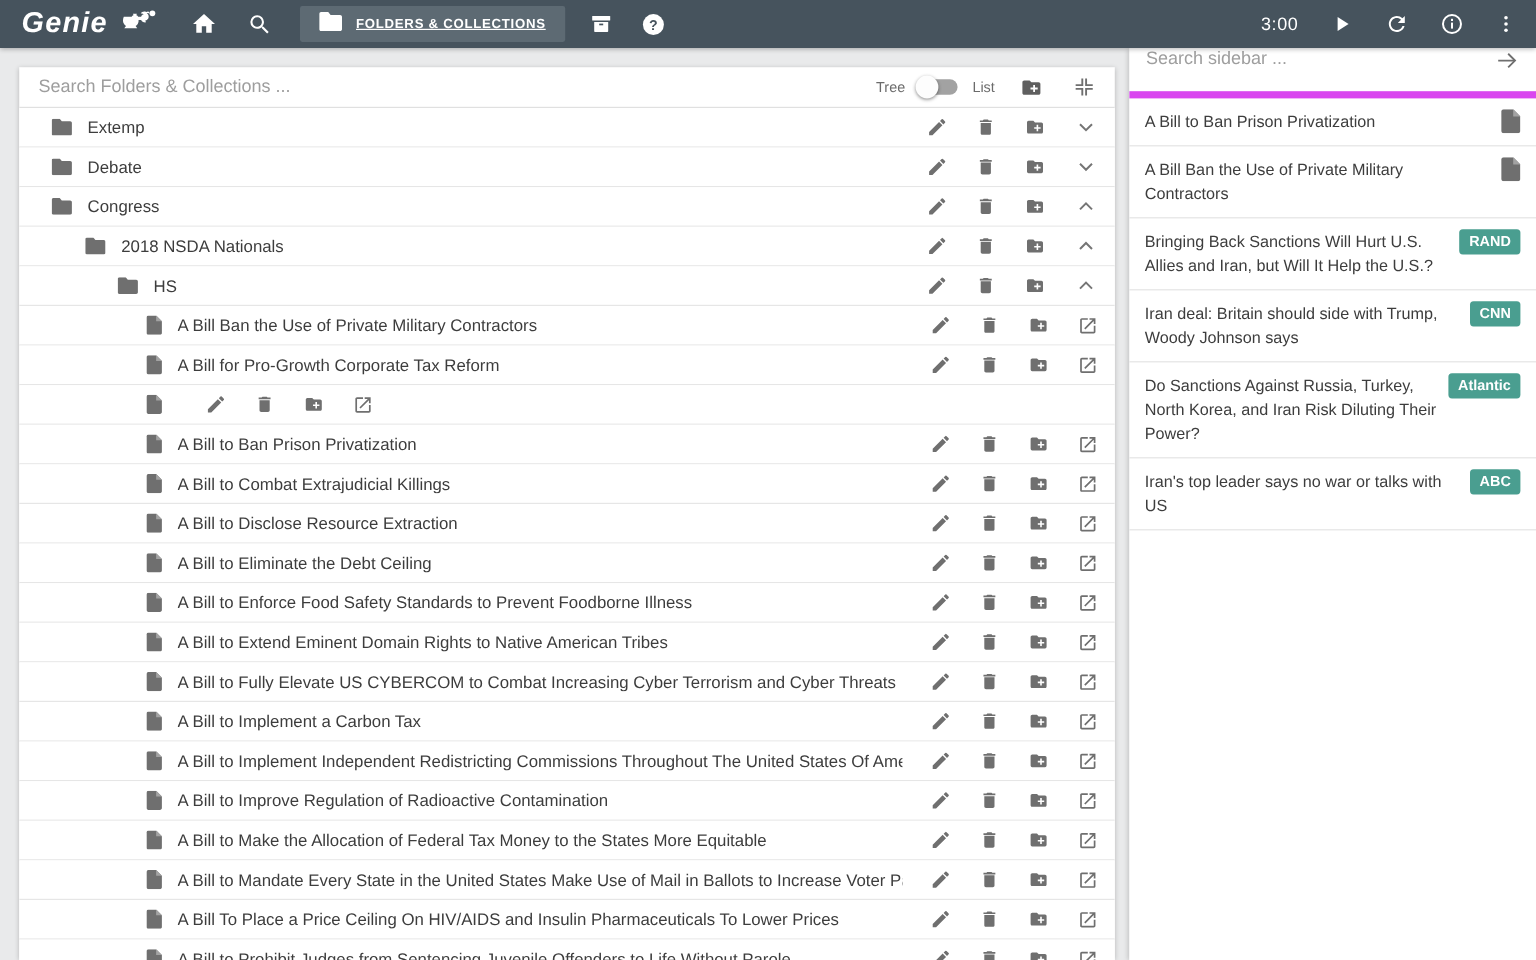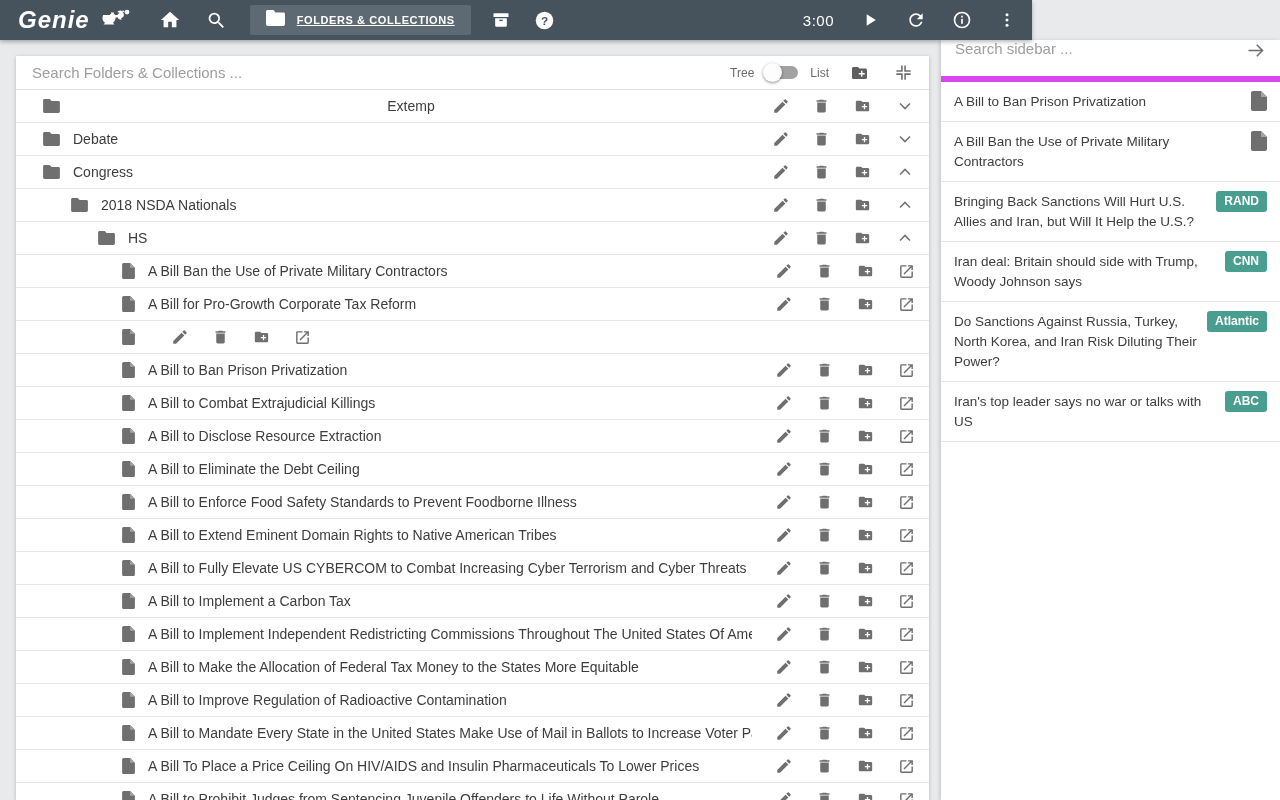--- a/index.html
+++ b/index.html
@@ -1,20 +1,20 @@
 <!DOCTYPE html>
 <html><head>
 <meta charset="utf-8">
 <style>
   * { margin:0; padding:0; box-sizing:border-box; }
   html,body { width:1280px; height:800px; overflow:hidden;
     font-family:"Liberation Sans","DejaVu Sans",sans-serif; background:#e9eaeb; }
 
   
-  .topbar { position:absolute; left:0; top:0; width:1032px; height:40px;
+  .topbar { position:absolute; left:0; top:0; width:1280px; height:40px;
     background:#46535d; display:flex; align-items:center; color:#fff;
     box-shadow:0 2px 4px rgba(0,0,0,.28); z-index:10; }
   .brand { display:flex; align-items:center; margin-left:18px; }
   .brand-text { font-size:24px; font-weight:bold; font-style:italic;
     letter-spacing:1px; color:#fff; }
   .brand-lamp { margin-left:9px; }
   .tb-icon { display:flex; align-items:center; justify-content:center; cursor:pointer; }
   .tb-home { margin-left:28px; }
   .tb-search { margin-left:25px; }
   .tb-btn { margin-left:23px; height:30px; background:#5d6a73; border-radius:2px;
@@ -160,21 +160,21 @@
         <svg width="19" height="19" viewBox="0 0 24 24" fill="none" stroke="#6f6f6f" stroke-width="2">
             <path d="M10 3v7H3"></path>
             <path d="M14 3v7h7"></path>
             <path d="M10 21v-7H3"></path>
             <path d="M14 21v-7h7"></path>
           </svg>
       </span>
     </div>
   </div>
   <div class="rows" id="rows">
-  <div class="row" style="padding-left: 27px; text-align: center;">
+  <div class="row" style="padding-left: 27px;">
     <span class="row-icon">
       <svg width="17" height="14" viewBox="0 0 24 20" fill="#6f6f6f">
             <path d="M9.5 0H2C.9 0 0 .9 0 2v16c0 1.1.9 2 2 2h20c1.1 0 2-.9 2-2V5c0-1.1-.9-2-2-2H12L9.5 0z"></path>
           </svg>
     </span>
     <span class="label">Extemp</span>
     <span class="actions">
       <span>
         <svg width="18" height="18" viewBox="0 0 24 24" fill="#6f6f6f">
               <path d="M3 17.25V21h3.75L17.81 9.94l-3.75-3.75L3 17.25zM20.71 7.04c.39-.39.39-1.02 0-1.41l-2.34-2.34a.996.996 0 0 0-1.41 0l-1.83 1.83 3.75 3.75 1.83-1.83z"></path>
@@ -705,53 +705,53 @@
     </span>
   </div>
 
   <div class="row" style="padding-left: 106px;">
     <span class="row-icon">
       <svg width="13" height="16" viewBox="0 0 16 20" fill="#6f6f6f">
             <path d="M10 0H2C.9 0 0 .9 0 2v16c0 1.1.9 2 2 2h12c1.1 0 2-.9 2-2V6l-6-6z"></path>
             <path d="M10 0l6 6h-6z" fill="#a3a3a3"></path>
           </svg>
     </span>
+    <span class="label">A Bill to Improve Regulation of Radioactive Contamination</span>
+    <span class="actions">
+      <span>
+        <svg width="18" height="18" viewBox="0 0 24 24" fill="#6f6f6f">
+              <path d="M3 17.25V21h3.75L17.81 9.94l-3.75-3.75L3 17.25zM20.71 7.04c.39-.39.39-1.02 0-1.41l-2.34-2.34a.996.996 0 0 0-1.41 0l-1.83 1.83 3.75 3.75 1.83-1.83z"></path>
+            </svg>
+      </span>
+      <span>
+        <svg width="17" height="18" viewBox="0 0 24 24" fill="#6f6f6f">
+              <path d="M6 19c0 1.1.9 2 2 2h8c1.1 0 2-.9 2-2V7H6v12zM19 4h-3.5l-1-1h-5l-1 1H5v2h14V4z"></path>
+            </svg>
+      </span>
+      <span>
+        <svg width="19" height="16" viewBox="0 0 24 24" fill="#6f6f6f">
+              <path d="M20 6h-8l-2-2H4c-1.1 0-2 .9-2 2v12c0 1.1.9 2 2 2h16c1.1 0 2-.9 2-2V8c0-1.1-.9-2-2-2zm-1 8h-3v3h-2v-3h-3v-2h3V9h2v3h3v2z"></path>
+            </svg>
+      </span>
+      <span>
+        <svg width="17" height="17" viewBox="0 0 24 24" fill="#6f6f6f">
+              <path d="M19 19H5V5h7V3H5c-1.11 0-2 .9-2 2v14c0 1.1.89 2 2 2h14c1.1 0 2-.9 2-2v-7h-2v7zM14 3v2h3.59l-9.83 9.83 1.41 1.41L19 6.41V10h2V3h-7z"></path>
+            </svg>
+      </span>
+    </span>
+  </div>
+
+  <div class="row" style="padding-left: 106px;">
+    <span class="row-icon">
+      <svg width="13" height="16" viewBox="0 0 16 20" fill="#6f6f6f">
+            <path d="M10 0H2C.9 0 0 .9 0 2v16c0 1.1.9 2 2 2h12c1.1 0 2-.9 2-2V6l-6-6z"></path>
+            <path d="M10 0l6 6h-6z" fill="#a3a3a3"></path>
+          </svg>
+    </span>
     <span class="label">A Bill to Make the Allocation of Federal Tax Money to the States More Equitable</span>
-    <span class="actions">
-      <span>
-        <svg width="18" height="18" viewBox="0 0 24 24" fill="#6f6f6f">
-              <path d="M3 17.25V21h3.75L17.81 9.94l-3.75-3.75L3 17.25zM20.71 7.04c.39-.39.39-1.02 0-1.41l-2.34-2.34a.996.996 0 0 0-1.41 0l-1.83 1.83 3.75 3.75 1.83-1.83z"></path>
-            </svg>
-      </span>
-      <span>
-        <svg width="17" height="18" viewBox="0 0 24 24" fill="#6f6f6f">
-              <path d="M6 19c0 1.1.9 2 2 2h8c1.1 0 2-.9 2-2V7H6v12zM19 4h-3.5l-1-1h-5l-1 1H5v2h14V4z"></path>
-            </svg>
-      </span>
-      <span>
-        <svg width="19" height="16" viewBox="0 0 24 24" fill="#6f6f6f">
-              <path d="M20 6h-8l-2-2H4c-1.1 0-2 .9-2 2v12c0 1.1.9 2 2 2h16c1.1 0 2-.9 2-2V8c0-1.1-.9-2-2-2zm-1 8h-3v3h-2v-3h-3v-2h3V9h2v3h3v2z"></path>
-            </svg>
-      </span>
-      <span>
-        <svg width="17" height="17" viewBox="0 0 24 24" fill="#6f6f6f">
-              <path d="M19 19H5V5h7V3H5c-1.11 0-2 .9-2 2v14c0 1.1.89 2 2 2h14c1.1 0 2-.9 2-2v-7h-2v7zM14 3v2h3.59l-9.83 9.83 1.41 1.41L19 6.41V10h2V3h-7z"></path>
-            </svg>
-      </span>
-    </span>
-  </div>
-
-  <div class="row" style="padding-left: 106px;">
-    <span class="row-icon">
-      <svg width="13" height="16" viewBox="0 0 16 20" fill="#6f6f6f">
-            <path d="M10 0H2C.9 0 0 .9 0 2v16c0 1.1.9 2 2 2h12c1.1 0 2-.9 2-2V6l-6-6z"></path>
-            <path d="M10 0l6 6h-6z" fill="#a3a3a3"></path>
-          </svg>
-    </span>
-    <span class="label">A Bill to Improve Regulation of Radioactive Contamination</span>
     <span class="actions">
       <span>
         <svg width="18" height="18" viewBox="0 0 24 24" fill="#6f6f6f">
               <path d="M3 17.25V21h3.75L17.81 9.94l-3.75-3.75L3 17.25zM20.71 7.04c.39-.39.39-1.02 0-1.41l-2.34-2.34a.996.996 0 0 0-1.41 0l-1.83 1.83 3.75 3.75 1.83-1.83z"></path>
             </svg>
       </span>
       <span>
         <svg width="17" height="18" viewBox="0 0 24 24" fill="#6f6f6f">
               <path d="M6 19c0 1.1.9 2 2 2h8c1.1 0 2-.9 2-2V7H6v12zM19 4h-3.5l-1-1h-5l-1 1H5v2h14V4z"></path>
             </svg>

